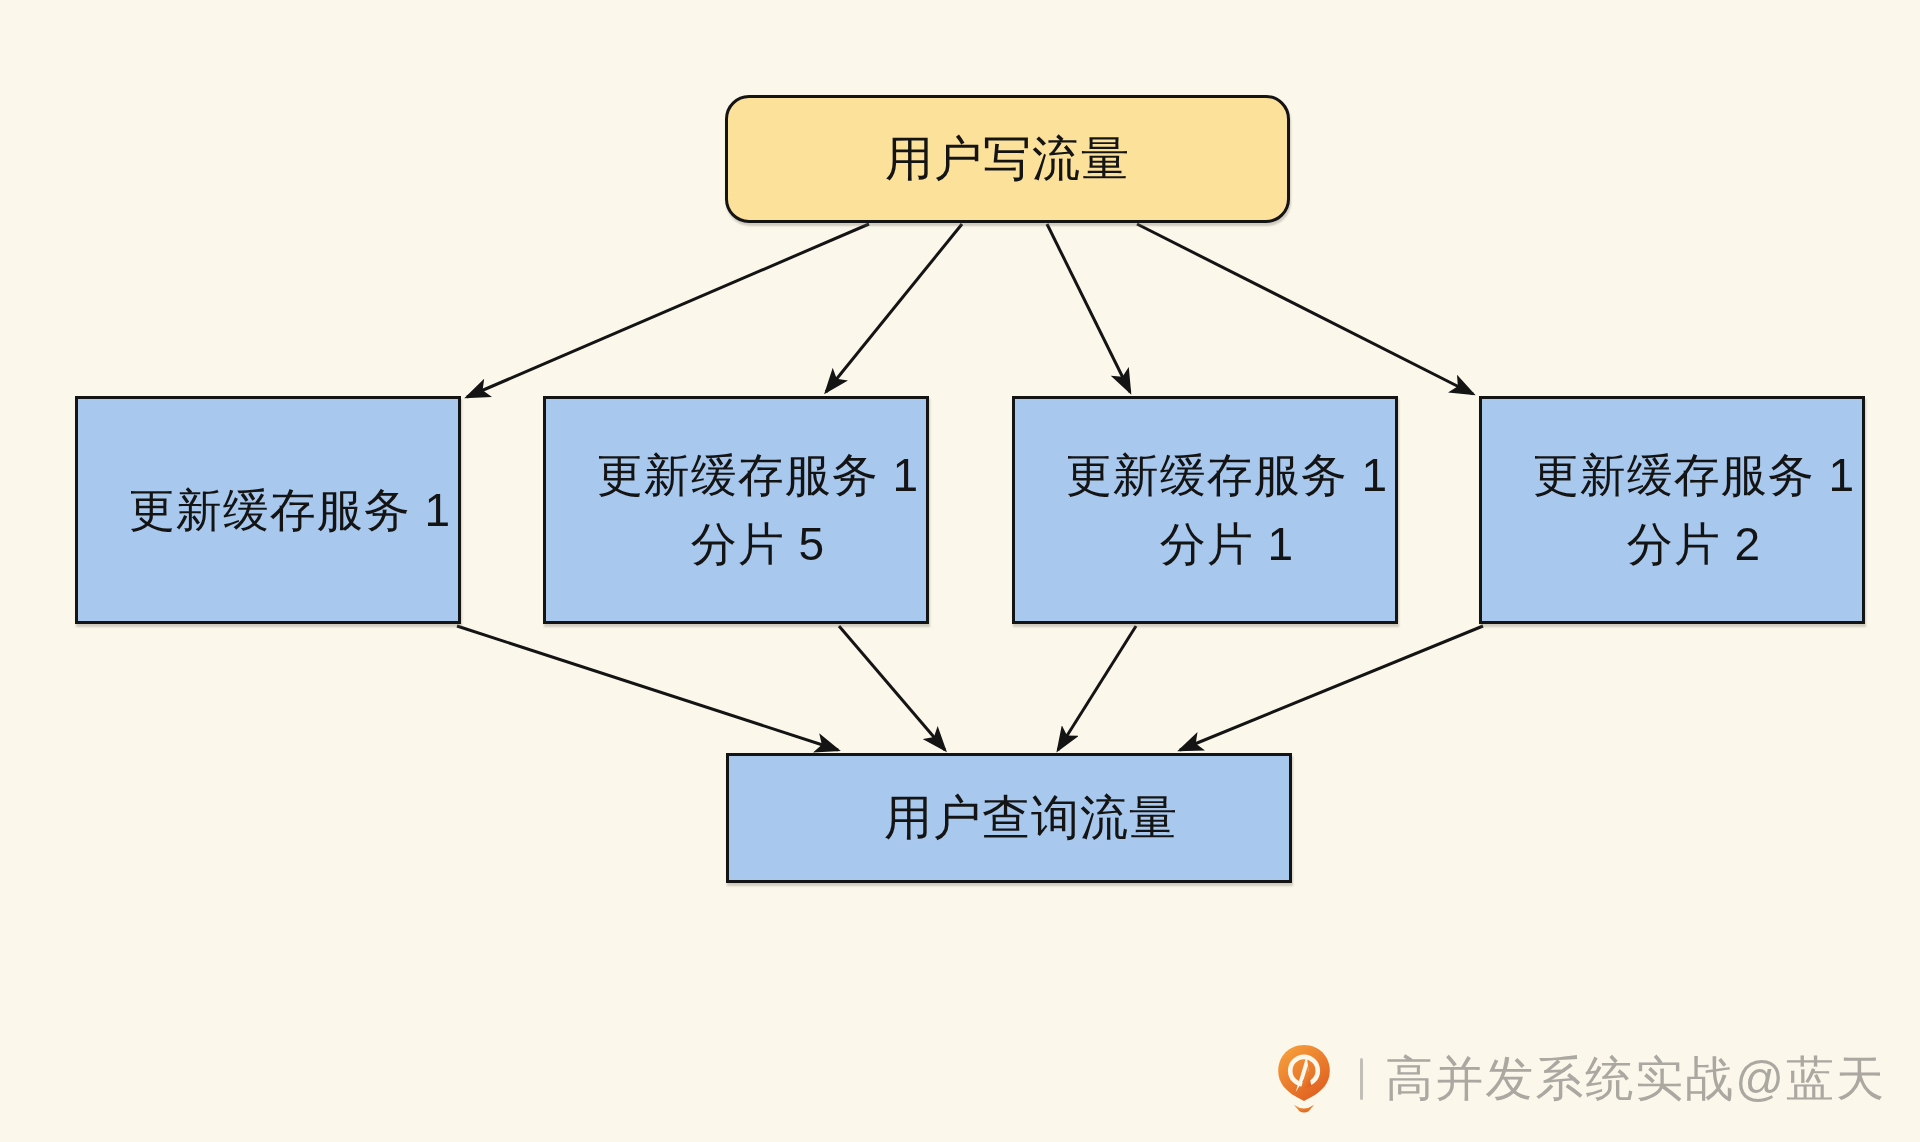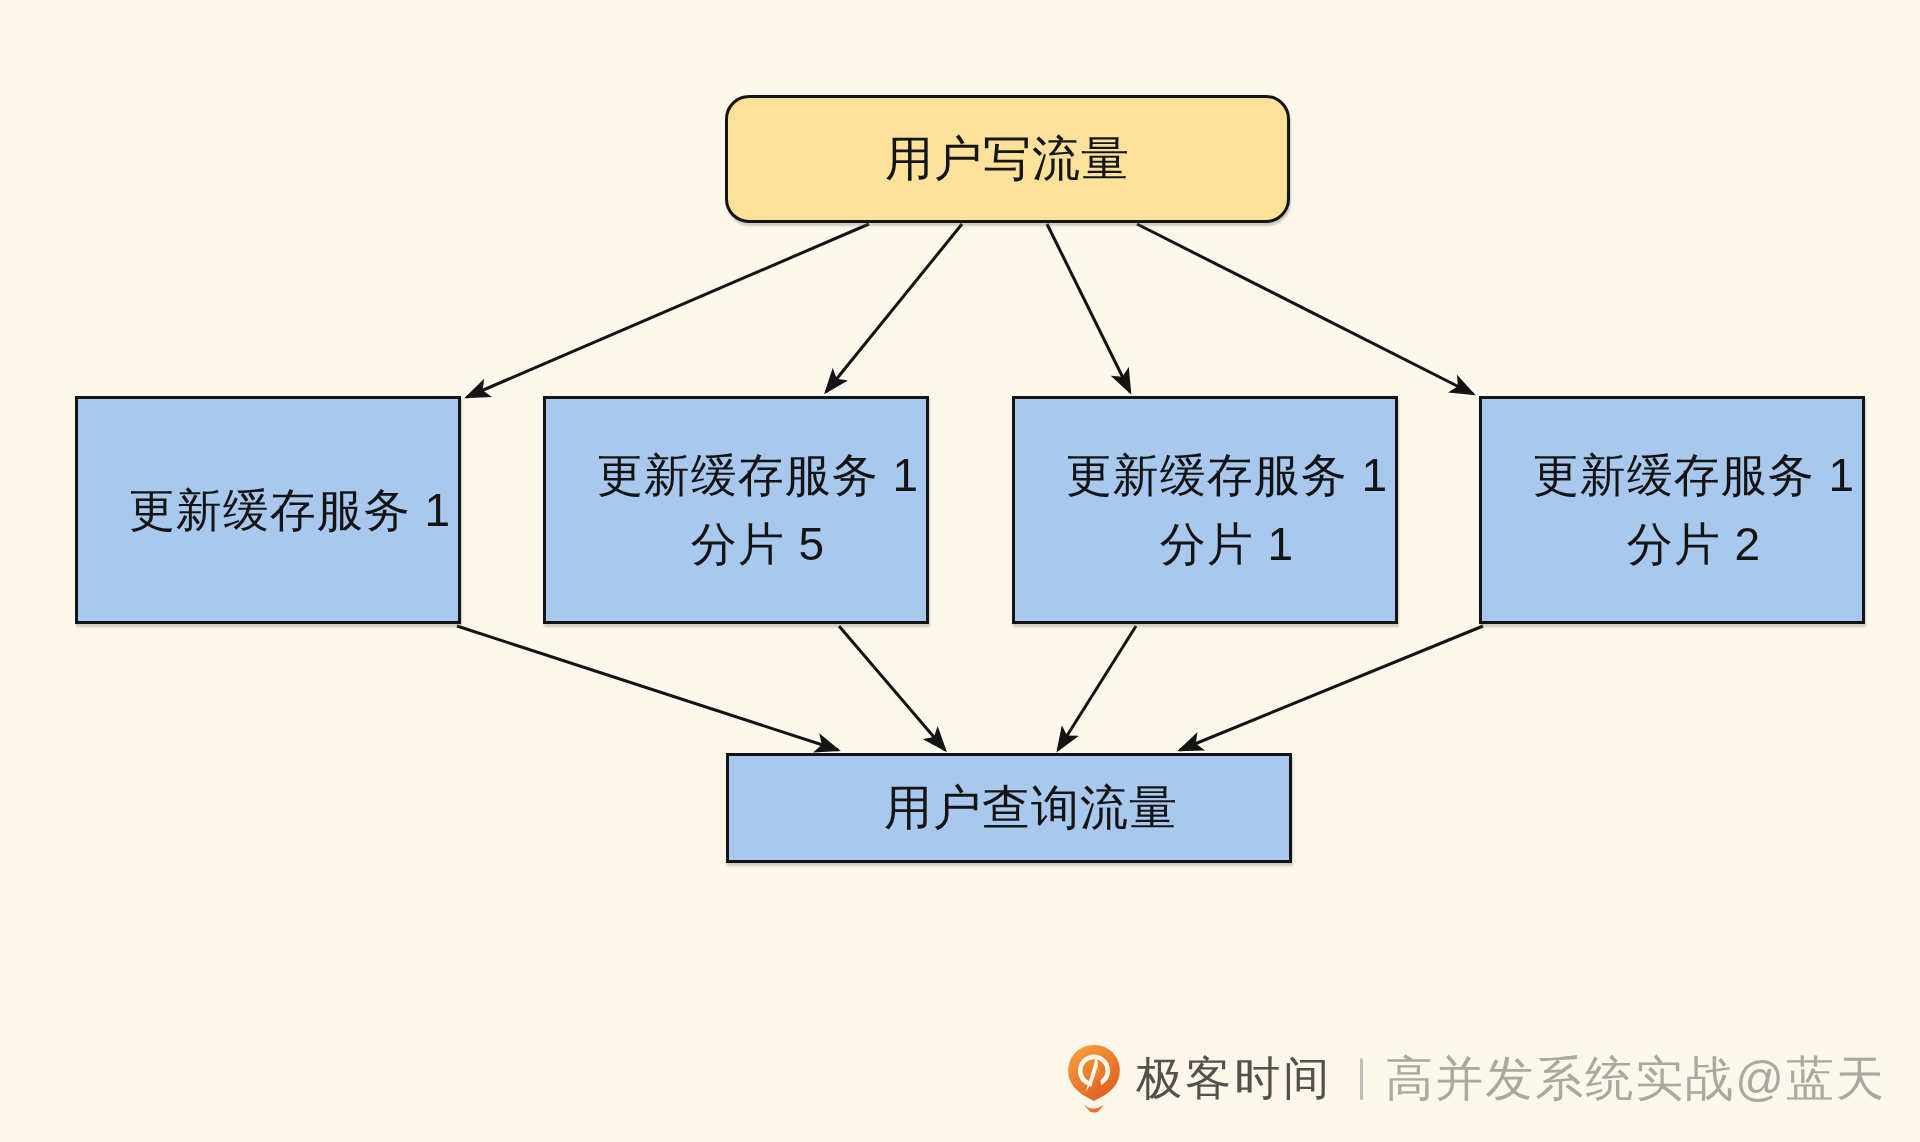--- a/index.html
+++ b/index.html
@@ -36,21 +36,21 @@
     line-height:1.5;
   }
   .node--yellow{background:var(--node-yellow);font-size:48px;}
   .node--blue{background:var(--node-blue);font-size:46px;padding-left:44px;}
   .node--write{left:725px;top:95px;width:565px;height:128px;border-radius:24px;}
   .node--shard{top:396px;width:386px;height:228px;}
   .node--shard.s1{left:75px;}
   .node--shard.s2{left:543px;}
   .node--shard.s3{left:1012px;}
   .node--shard.s4{left:1479px;}
-  .node--query{left:726px;top:753px;width:566px;height:110px;font-size:48px;}
+  .node--query{left:726px;top:753px;width:566px;height:130px;font-size:48px;}
   .footer{
     position:absolute;z-index:2;
     right:34px;bottom:28px;
     display:flex;align-items:center;gap:14px;
     white-space:nowrap;
   }
   .footer .logo{width:56px;height:70px;flex:0 0 auto;}
   .footer .brand{
     color:var(--footer-brand);
     font-size:46px;font-weight:500;letter-spacing:3px;
@@ -120,18 +120,17 @@
           <stop offset="0" stop-color="#F7A03C"></stop>
           <stop offset="1" stop-color="#DE5A1E"></stop>
         </linearGradient>
       </defs>
       <path d="M30 1 C14 1 2 13 2 29 C2 43 11 51 21 57 L30 62 L39 57 C49 51 58 43 58 29 C58 13 46 1 30 1 Z" fill="url(#lg)"></path>
       <circle cx="30" cy="29" r="15" fill="none" stroke="#FBF7EB" stroke-width="5"></circle>
       <path d="M21 52 L33 12 L35 30 Z" fill="#FBF7EB"></path>
       <path d="M26 50 L34 24 L38 46 Z" fill="url(#lg)"></path>
       <path d="M19 66 Q30 74 41 66 L35 73 Q30 76 25 73 Z" fill="url(#lg)"></path>
     </svg>
-    <span class="brand">极客时间</span>
     <span class="divider"></span>
     <span class="credit">高并发系统实战@蓝天</span>
   </div>
 
 </div>
 
 </body></html>

